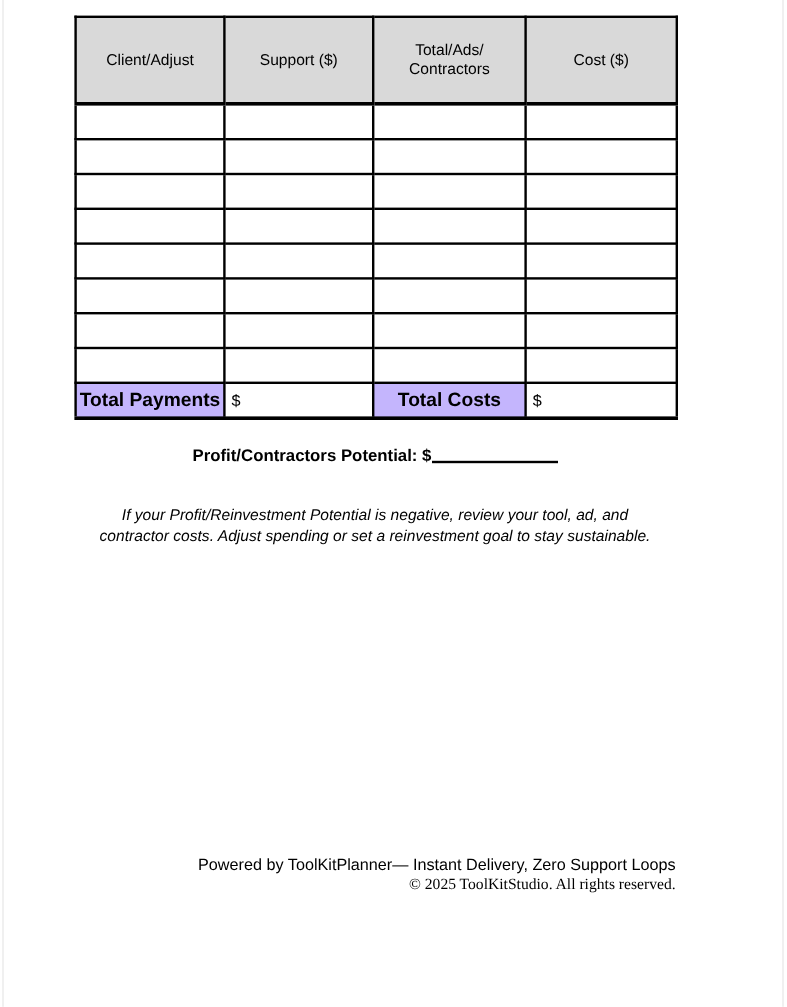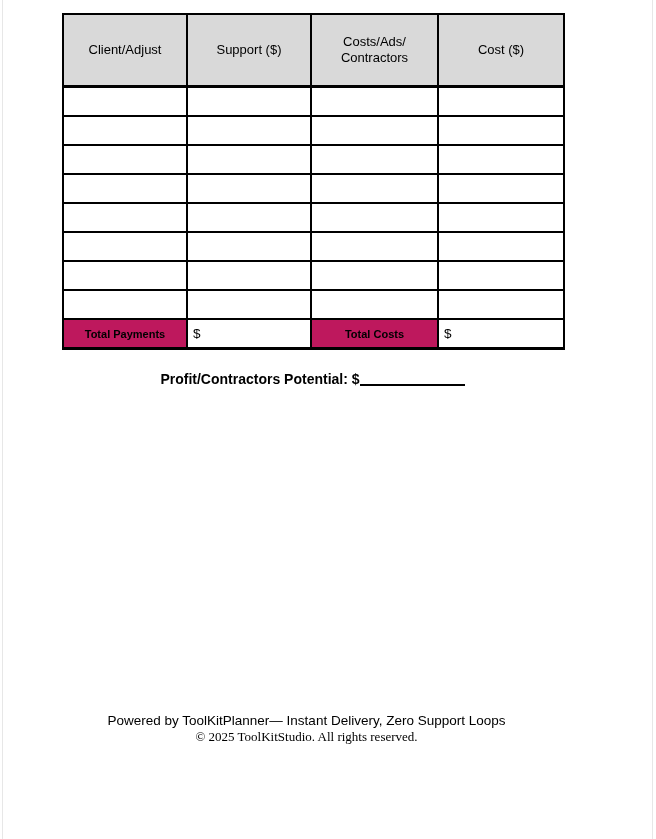--- a/index.html
+++ b/index.html
@@ -65,24 +65,24 @@
     padding: 0 8px;
   }
   table.tracker td {
     border: 2px solid #000;
     height: 25px;
     vertical-align: middle;
     font-size: 13.5px;
     background: #ffffff;
   }
   tr.total-row td.total-label {
-    background: #be185d;
+    background: #c4b5fd;
     font-weight: bold;
     text-align: center;
-    font-size: 11px;
+    font-size: 16px;
   }
   tr.total-row td.dollar-cell {
     text-align: left;
     padding-left: 5px;
     font-size: 13.5px;
   }
 
   .profit-line {
     margin: 21px 0 0 0;
     text-align: center;
@@ -102,23 +102,23 @@
     width: 480px;
     font-style: italic;
     font-size: 13px;
     line-height: 18px;
     text-align: center;
   }
 
   .doc-footer {
     position: absolute;
     left: 0;
-    right: 12px;
+    right: 0;
     top: 712px;
-    text-align: center;
+    text-align: right;
   }
   .powered-by { font-size: 13.5px; line-height: 17px; }
   .copyright  { font-size: 13px;  line-height: 12px; margin-top: 2px; font-family: Liberation Serif, serif; }
 </style>
 </head>
 <body>
 
 <div class="content">
 
 
@@ -126,21 +126,21 @@
     <colgroup>
       <col class="c1">
         <col class="c2">
         <col class="c3">
         <col class="c4">
     </colgroup>
     <thead>
       <tr>
         <th>Client/Adjust</th>
         <th>Support ($)</th>
-        <th>Costs/Ads/ Contractors</th>
+        <th>Total/Ads/ Contractors</th>
         <th>Cost ($)</th>
       </tr>
     </thead>
     <tbody>
       <tr class="empty-row">
         <td></td>
         <td></td>
         <td></td>
         <td></td>
       </tr>
@@ -190,19 +190,20 @@
         <td class="total-label">Total Payments</td>
         <td class="dollar-cell">$</td>
         <td class="total-label">Total Costs</td>
         <td class="dollar-cell">$</td>
       </tr>
     </tbody>
   </table>
 
   <p class="profit-line"><span>Profit/Contractors Potential: $</span><span class="blank-line"></span></p>
 
+  <p class="advice-note">If your Profit/Reinvestment Potential is negative, review your tool, ad, and contractor costs. Adjust spending or set a reinvestment goal to stay sustainable.</p>
 
   <div class="doc-footer">
     <div class="powered-by">Powered by ToolKitPlanner— Instant Delivery, Zero Support Loops</div>
     <div class="copyright">© 2025 ToolKitStudio. All rights reserved.</div>
   </div>
 
 </div>
 
 </body></html>

